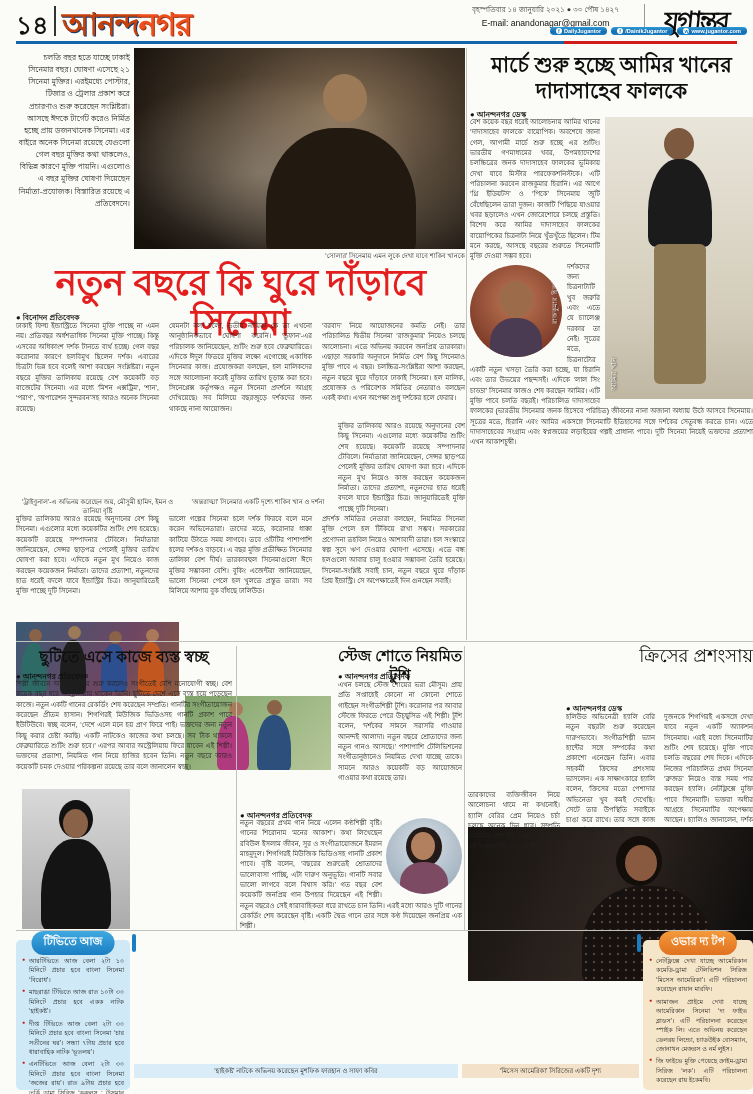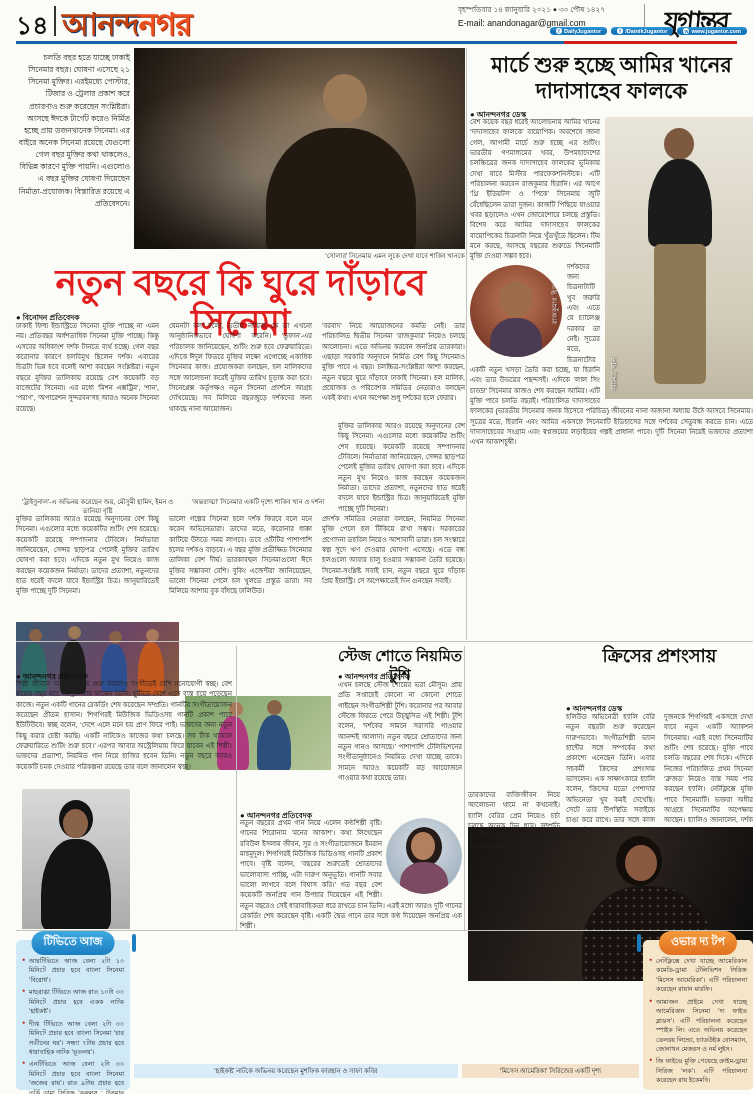--- a/index.html
+++ b/index.html
@@ -31,21 +31,21 @@
 <body>
 
 <div class="page">
 
   <div class="abs" style="left:16px;top:6px;font-size:25px;font-weight:bold;color:#111">১৪</div>
   <div class="abs" style="left:54px;top:6px;width:2px;height:30px;background:#333"></div>
   <div class="abs" style="left:62px;top:0px;font-size:31px;font-weight:bold;letter-spacing:-1px">
     <span style="color:#c2410c;text-shadow:1px 1px 0 #0c3a73">আনন্দ</span><span style="color:#ee4f1e;text-shadow:1px 1px 0 #a33110">নগর</span>
   </div>
 
-  <div class="abs" style="right:120px;top:4px;width:175px;text-align:left">
+  <div class="abs" style="right:120px;top:4px;width:175px;text-align:center">
     <div style="font-size:7.2px;color:#333">বৃহস্পতিবার ১৪ জানুয়ারি ২০২১ ● ৩০ পৌষ ১৪২৭</div>
     <div style="font-size:8.6px;color:#111;margin-top:2px">E-mail: anandonagar@gmail.com</div>
   </div>
   <div class="abs" style="right:108px;top:4px;width:1px;height:24px;background:#999"></div>
   <div class="abs" style="right:8px;top:1px;width:98px;text-align:center;font-size:26px;font-weight:bold;color:#0d0d0d;transform:skewX(-6deg);letter-spacing:-2px">যুগান্তর</div>
 
   <div class="abs" style="right:6px;top:27px;display:flex">
     <span class="pill">
         <span class="ico">f</span>
         <span>DailyJugantor</span>
@@ -133,20 +133,21 @@
     <div class="ph-head" style="left:55%;top:12%;width:32px;height:36px;background:#8a5a40"></div>
     <div class="ph-body" style="left:40%;top:38%;width:130px;height:100px;background:#171210;background-image:radial-gradient(rgba(224,184,140,.3) 1px,transparent 1.6px);background-size:8px 8px"></div>
     <div class="vcap" style="right:3px;bottom:10px">হ্যালি বেরি</div>
   </div>
 
   <div class="hairline-h" style="left:16px;top:641px;width:737px"></div>
   <div class="hairline-v" style="left:236px;top:646px;height:284px"></div>
   <div class="hairline-v" style="left:464px;top:646px;height:284px"></div>
   <div class="hairline-h" style="left:16px;top:930px;width:737px"></div>
 
+  <h3 class="sub abs" style="left:16px;top:647px;width:216px">ছুটিতে এসে কাজে ব্যস্ত স্বচ্ছ</h3>
   <div class="abs byline" style="left:16px;top:668px">● আনন্দনগর প্রতিবেদক</div>
   <div class="abs" style="left:16px;top:679px;width:216px;height:250px">
     <div style="float:left;width:0;height:108px"></div>
     <div class="photo" style="float:left;clear:left;width:108px;height:140px;margin:2px 5px 0 6px;background:linear-gradient(180deg,#d9d9d9,#ababab)">
       <div class="ph-head" style="left:34%;top:8%;width:34px;height:38px;background:#121212"></div>
       <div class="ph-head" style="left:38%;top:14%;width:25px;height:29px;background:#8a6248"></div>
       <div class="ph-body" style="left:18%;top:36%;width:70px;height:92px;background:#141414"></div>
     </div>
     <div class="body-txt">শিল্পী জীবনে অভিনয় দিয়ে শুরু করলেও সংগীতেই বেশি মনোযোগী স্বচ্ছ। বেশ কয়েক বছর ধরে অস্ট্রেলিয়ায় থাকেন তিনি। ছুটিতে দেশে এসে ব্যস্ত হয়ে পড়েছেন কাজে। নতুন একটি গানের রেকর্ডিং শেষ করেছেন সম্প্রতি। গানটির সংগীতায়োজন করেছেন প্রীতম হাসান। শিগগিরই মিউজিক ভিডিওসহ গানটি প্রকাশ পাবে ইউটিউবে। স্বচ্ছ বলেন, ‘দেশে এলে মনে হয় প্রাণ ফিরে পাই। ভক্তদের জন্য নতুন কিছু করার চেষ্টা করছি। একটি নাটকেও কাজের কথা চলছে। সব ঠিক থাকলে ফেব্রুয়ারিতে শুটিং শুরু হবে।’ এরপর আবার অস্ট্রেলিয়ায় ফিরে যাবেন এই শিল্পী। ভক্তদের প্রত্যাশা, নিয়মিত গান নিয়ে হাজির হবেন তিনি। নতুন বছরে আরও কয়েকটি চমক দেওয়ার পরিকল্পনা রয়েছে তার বলে জানালেন স্বচ্ছ।</div>
   </div>
@@ -158,21 +159,21 @@
   <div class="abs byline" style="left:240px;top:807px">● আনন্দনগর প্রতিবেদক</div>
   <div class="abs" style="left:240px;top:818px;width:222px;height:112px">
     <div class="photo" style="float:right;width:76px;height:76px;border-radius:50%;margin:0 0 2px 4px;background:radial-gradient(circle at 50% 35%,#d8e0e8,#9fb0bd 80%)">
       <div class="ph-head" style="left:26%;top:12%;width:36px;height:40px;background:#241a18"></div>
       <div class="ph-head" style="left:33%;top:18%;width:24px;height:28px;background:#b3805f"></div>
       <div class="ph-body" style="left:18%;top:58%;width:48px;height:34px;background:#7c4a62"></div>
     </div>
     <div class="body-txt">নতুন বছরের প্রথম গান নিয়ে এলেন কণ্ঠশিল্পী বৃষ্টি। গানের শিরোনাম ‘মনের আকাশ’। কথা লিখেছেন রবিউল ইসলাম জীবন, সুর ও সংগীতায়োজনে ইমরান মাহমুদুল। শিগগিরই মিউজিক ভিডিওসহ গানটি প্রকাশ পাবে। বৃষ্টি বলেন, ‘বছরের শুরুতেই শ্রোতাদের ভালোবাসা পাচ্ছি, এটা দারুণ অনুভূতি। গানটি সবার ভালো লাগবে বলে বিশ্বাস করি।’ গত বছর বেশ কয়েকটি জনপ্রিয় গান উপহার দিয়েছেন এই শিল্পী। নতুন বছরেও সেই ধারাবাহিকতা ধরে রাখতে চান তিনি। এরই মধ্যে আরও দুটি গানের রেকর্ডিং শেষ করেছেন বৃষ্টি। একটি দ্বৈত গানে তার সঙ্গে কণ্ঠ দিয়েছেন জনপ্রিয় এক শিল্পী।</div>
   </div>
 
-  <div class="abs" style="left:566px;top:645px;width:187px;font-size:18px;font-weight:bold;text-align:center;line-height:1.3;color:#0e0e0e">
+  <div class="abs" style="left:566px;top:645px;width:187px;font-size:18px;font-weight:normal;text-align:right;line-height:1.3;color:#0e0e0e">
     <div>ক্রিসের প্রশংসায়</div>
   </div>
   <div class="abs byline" style="left:566px;top:700px">● আনন্দনগর ডেস্ক</div>
   <div class="abs body-txt" style="left:566px;top:712px;width:89px;height:216px">হলিউড অভিনেত্রী হ্যালি বেরি নতুন বছরটা শুরু করেছেন দারুণভাবে। সংগীতশিল্পী ভ্যান হান্টের সঙ্গে সম্পর্কের কথা প্রকাশ্যে এনেছেন তিনি। এবার সহকর্মী ক্রিসের প্রশংসায় ভাসলেন। এক সাক্ষাৎকারে হ্যালি বলেন, ‘ক্রিসের মতো পেশাদার অভিনেতা খুব কমই দেখেছি। সেটে তার উপস্থিতি সবাইকে চাঙা করে রাখে। তার সঙ্গে কাজ করা সত্যিই আনন্দের।’</div>
   <div class="abs body-txt" style="left:664px;top:712px;width:89px;height:216px">দুজনকে শিগগিরই একসঙ্গে দেখা যাবে নতুন একটি অ্যাকশন সিনেমায়। এরই মধ্যে সিনেমাটির শুটিং শেষ হয়েছে। মুক্তি পাবে চলতি বছরের শেষ দিকে। এদিকে নিজের পরিচালিত প্রথম সিনেমা ‘ব্রুজড’ নিয়েও ব্যস্ত সময় পার করছেন হ্যালি। নেটফ্লিক্সে মুক্তি পাবে সিনেমাটি। ভক্তরা অধীর আগ্রহে সিনেমাটির অপেক্ষায় আছেন। হ্যালিও জানালেন, দর্শক হতাশ হবেন না।</div>
   <div class="abs body-txt" style="left:468px;top:790px;width:92px;height:138px">তারকাদের ব্যক্তিজীবন নিয়ে আলোচনা থামে না কখনোই। হ্যালি বেরির প্রেম নিয়েও চর্চা চলছে অনেক দিন ধরে। সম্প্রতি সহকর্মীর প্রশংসায় পঞ্চমুখ হয়েছেন এই অস্কারজয়ী অভিনেত্রী।</div>
 
   <div class="newsbox" style="left:16px;top:940px;width:114px;height:150px;background:#cfe9f7">
     <div class="boxhdr" style="background:linear-gradient(#3fa9e0,#1b7ec2)">টিভিতে আজ</div>
     <div class="abs" style="right:-6px;top:-6px;width:4px;height:18px;background:#1b7ec2;border-radius:2px"></div>

